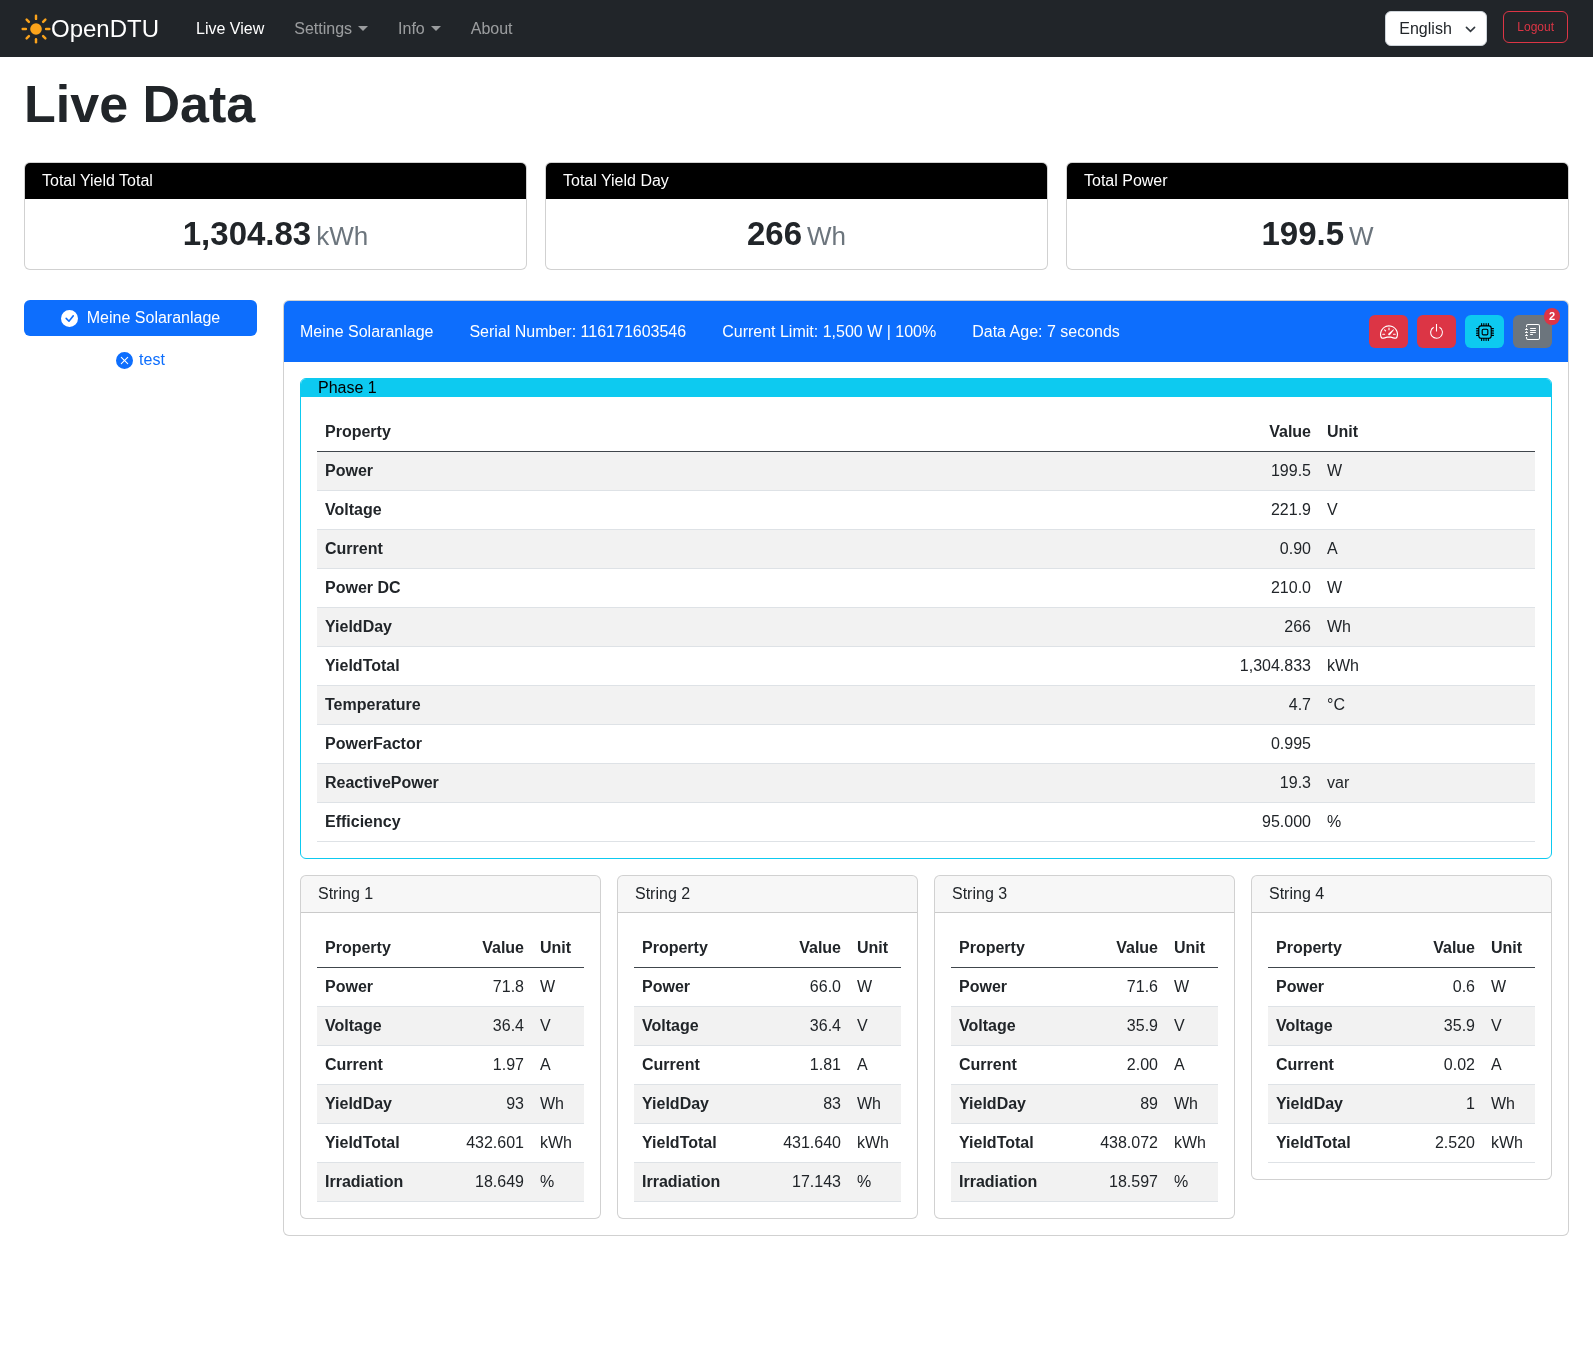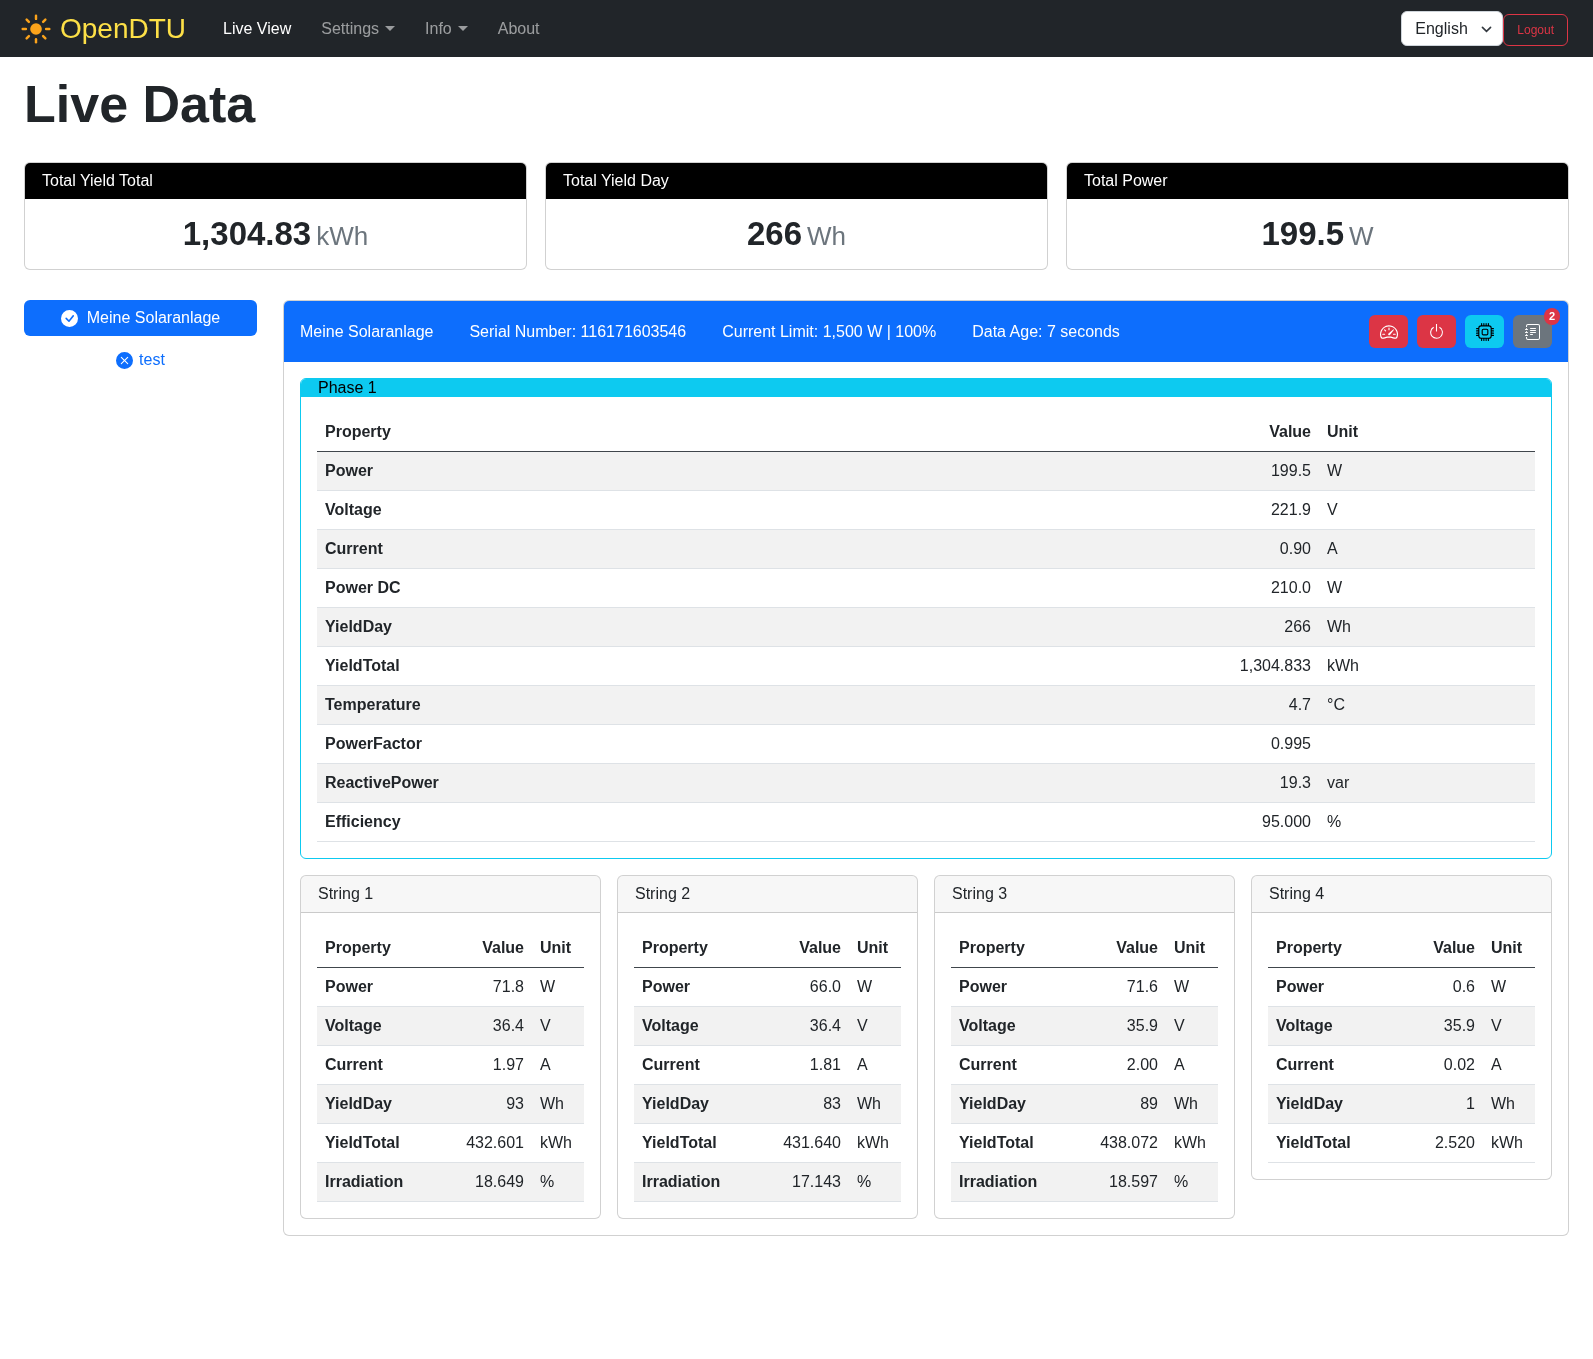--- a/index.html
+++ b/index.html
@@ -14,35 +14,35 @@
 
   
   .navbar {
     height: 57px;
     background: #212529;
     display: flex;
     align-items: center;
     padding: 0 13px 0 13px;
   }
   .brand {
-    display: flex; align-items: center; gap: 9px;
-    color: #fde047; font-size: 28px; cursor: pointer; padding: 0 8px;
+    display: flex; align-items: center; 
+    color: #ffffff; font-size: 24px; cursor: pointer; padding: 0 8px;
   }
   .nav-links { display: flex; align-items: center; margin-left: 14px; }
   .nav-link {
     color: rgba(255,255,255,.55);
     padding: 8px 15px; cursor: pointer; text-decoration: none;
     display: inline-flex; align-items: center;
   }
   .nav-link.active { color: #fff; }
   .caret {
     display: inline-block; margin-left: 6px;
     border-top: 5px solid; border-right: 5px solid transparent; border-left: 5px solid transparent;
   }
-  .nav-right { margin-left: auto; display: flex; align-items: flex-end; padding-right: 12px; }
+  .nav-right { margin-left: auto; display: flex; align-items: flex-start; gap: 16px; padding-right: 12px; }
   .select-wrap { position: relative; }
   select.lang {
     appearance: none; -webkit-appearance: none;
     background: #fff; color: #212529;
     border: 1px solid #ced4da; border-radius: 6px;
     padding: 8px 34px 8px 13px; font-size: 16px; font-family: inherit;
     cursor: pointer;
   }
   .select-chevron { position: absolute; right: 10px; top: 50%; transform: translateY(-50%); pointer-events: none; display: flex; }
   .logout-btn {

